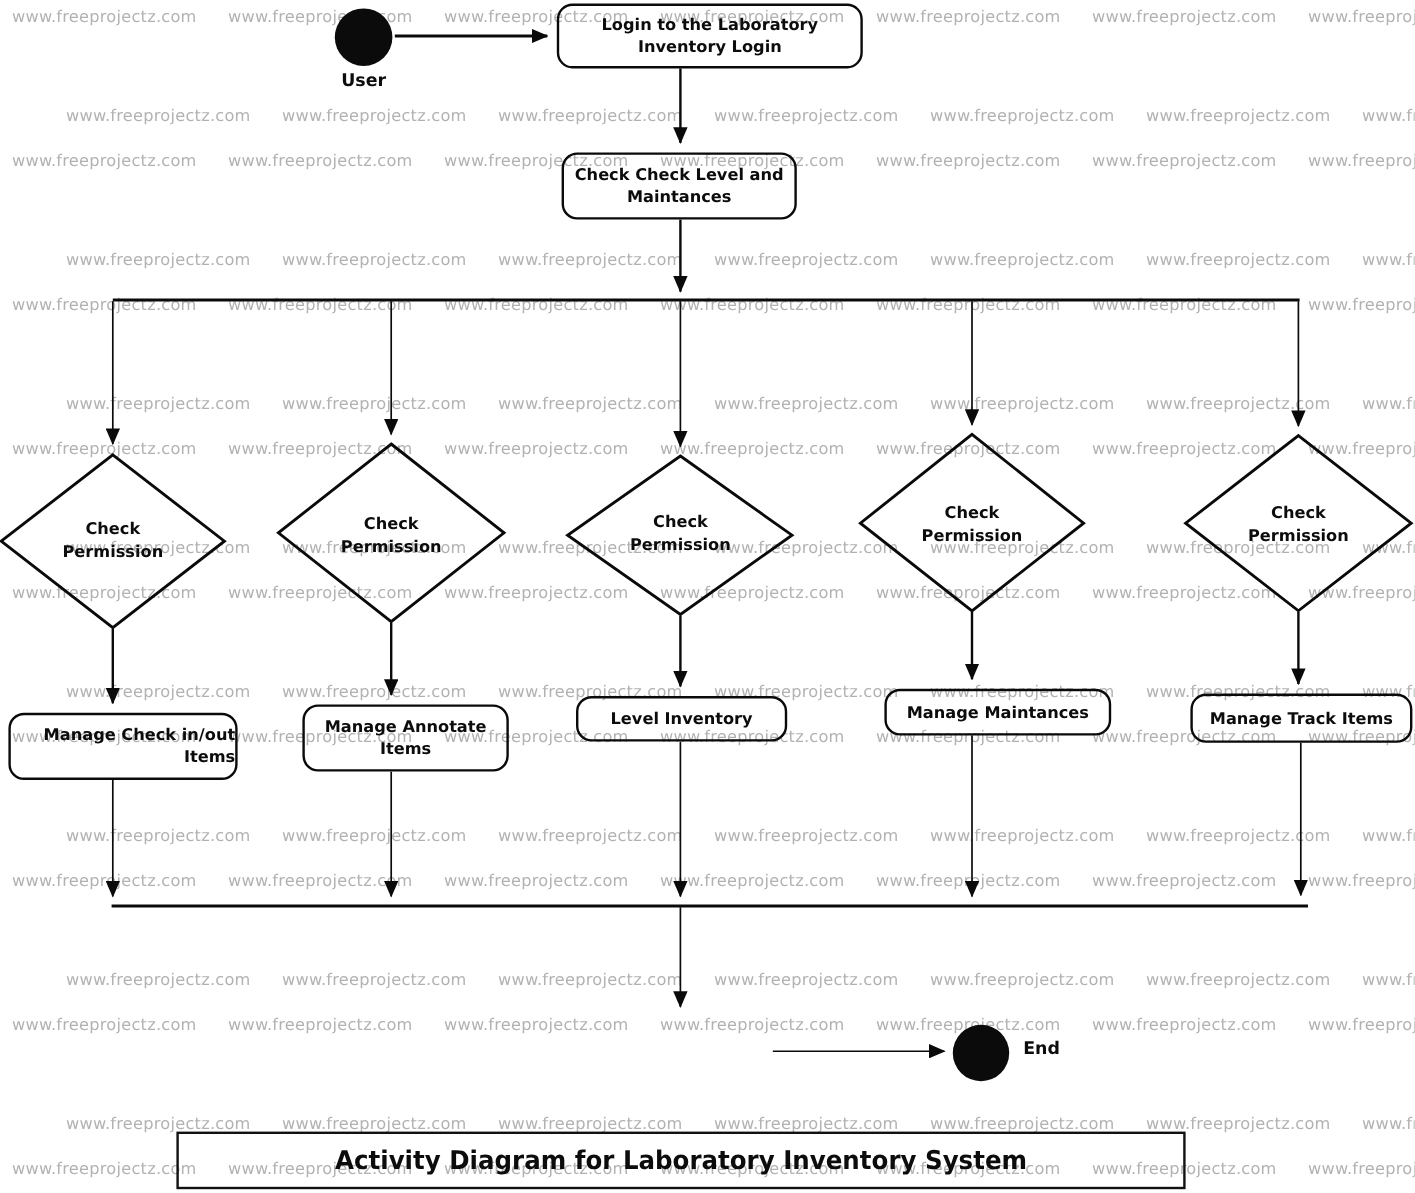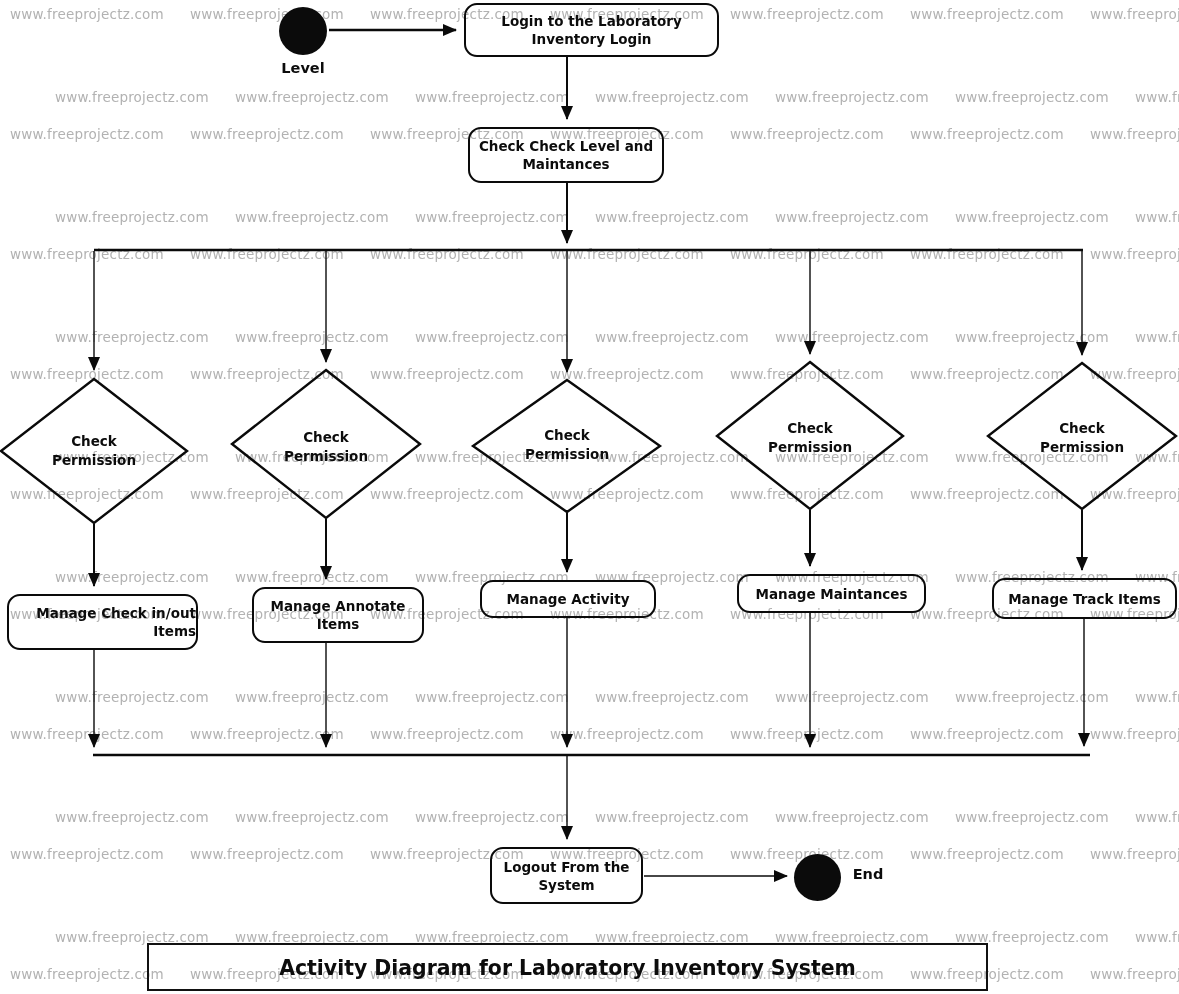--- a/index.html
+++ b/index.html
@@ -205,21 +205,21 @@
     <line x1="1084" y1="619" x2="1084" y2="746" stroke="#0a0a0a" stroke-width="1.4" marker-end="url(#arr)"></line>
 
     <line x1="93" y1="755" x2="1090" y2="755" stroke="#0a0a0a" stroke-width="2.4"></line>
 
     <line x1="567" y1="756" x2="567" y2="839" stroke="#0a0a0a" stroke-width="1.4" marker-end="url(#arr)"></line>
 
     <line x1="644" y1="876" x2="787" y2="876" stroke="#0a0a0a" stroke-width="1.3" marker-end="url(#arr)"></line>
   </svg>
 
   <div class="circle" style="left:279px; top:7px; width:48px; height:48px;"></div>
-  <div class="txt" style="left:271px; top:60px; width:64px; font-size:14.5px;">Level</div>
+  <div class="txt" style="left:271px; top:60px; width:64px; font-size:14.5px;">User</div>
 
   <div class="circle" style="left:794px; top:854px; width:47px; height:47px;"></div>
   <div class="txt" style="left:846px; top:866px; width:44px; font-size:14.5px;">End</div>
 
   <div class="node" style="left:464px; top:3px; width:255px; height:54px;">
     <span>Login to the Laboratory</span>
     <span>Inventory Login</span>
   </div>
 
   <div class="node" style="left:468px; top:127px; width:196px; height:56px;">
@@ -231,35 +231,31 @@
     <span>Manage Check in/out</span>
     <span>Items</span>
   </div>
 
   <div class="node" style="left:252px; top:587px; width:172px; height:56px;text-align:center;">
     <span>Manage Annotate</span>
     <span>Items</span>
   </div>
 
   <div class="node" style="left:480px; top:580px; width:176px; height:38px;">
-    <span>Manage Activity</span>
+    <span>Level Inventory</span>
   </div>
 
   <div class="node" style="left:992px; top:578px; width:185px; height:41px;">
     <span>Manage Track Items</span>
   </div>
 
   <div class="node" style="left:737px; top:574px; width:189px; height:39px;">
     <span>Manage Maintances</span>
   </div>
 
-  <div class="node" style="left:490px; top:847px; width:153px; height:57px;">
-    <span>Logout From the</span>
-    <span>System</span>
-  </div>
 
   <div class="dlabel" style="left:24px; top:432px;">
     <div>Check</div>
     <div>Permission</div>
   </div>
   <div class="dlabel" style="left:256px; top:428px;">
     <div>Check</div>
     <div>Permission</div>
   </div>
   <div class="dlabel" style="left:497px; top:426px;">

